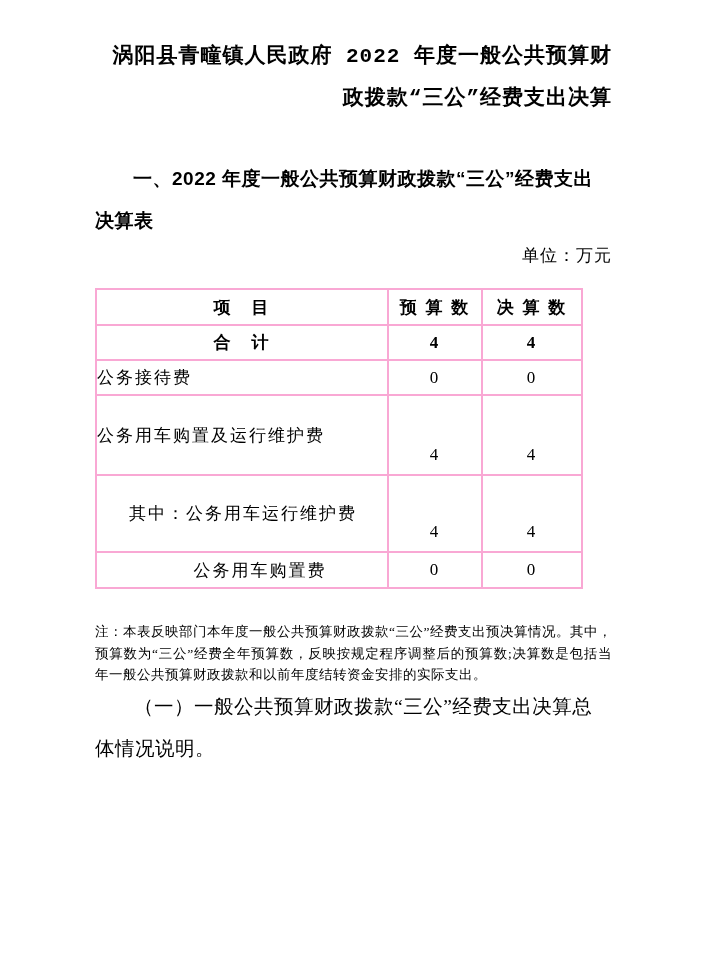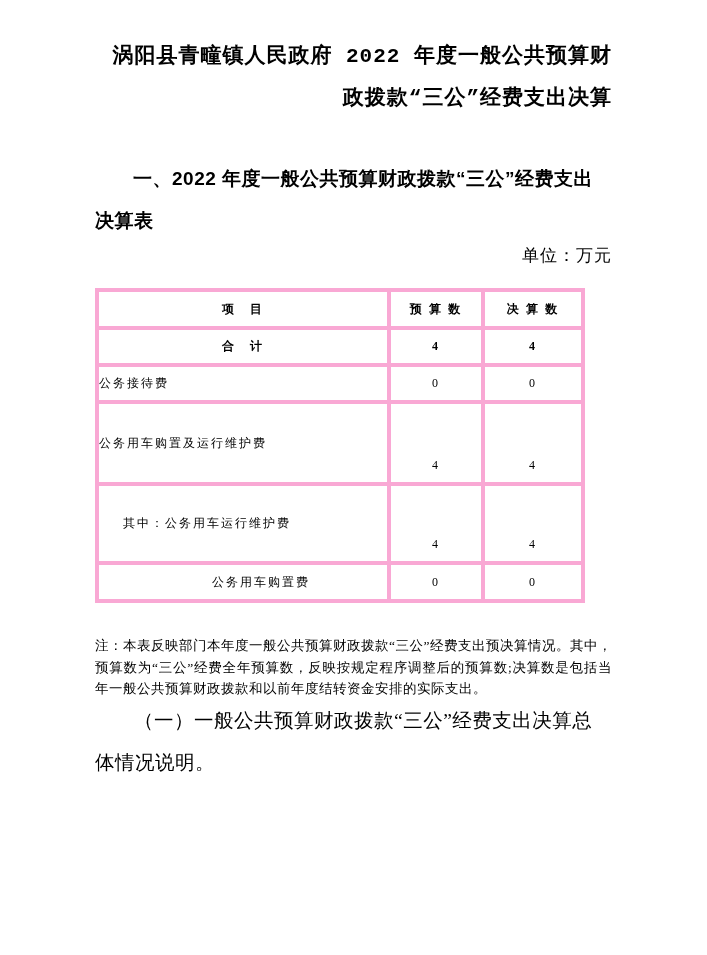--- a/index.html
+++ b/index.html
@@ -47,23 +47,23 @@
   }
   table.budget-table {
     border-collapse: collapse;
     table-layout: fixed;
     width: 486px;
   }
   .budget-table col.c1 { width: 292px; }
   .budget-table col.c2 { width: 94px; }
   .budget-table col.c3 { width: 100px; }
   .budget-table th, .budget-table td {
-    border: 4px solid #f9a8d4;
+    border: 2px solid #f9a8d4;
     padding: 0;
-    font-size: 12px;
+    font-size: 17px;
     letter-spacing: 2px;
     vertical-align: middle;
     overflow: hidden;
   }
   .budget-table th {
     height: 34px;
     text-align: center;
     font-family: "Liberation Sans", "DejaVu Sans", sans-serif;
     font-weight: bold;
   }
@@ -77,21 +77,21 @@
     text-align: center;
     padding-left: 0;
     font-family: "Liberation Sans", "DejaVu Sans", sans-serif;
   }
   tr.row-tall td { height: 69px; }
   tr.row-tall2 td { height: 66px; }
   tr.row-tall .c-num, tr.row-tall2 .c-num {
     vertical-align: bottom;
     padding-bottom: 9px;
   }
-  tr.row-subitem .c-label { padding-left: 24px; }
+  tr.row-subitem .c-label { padding-left: 32px; }
   tr.row-last td { height: 34px; }
   tr.row-last .c-label { text-align: center; padding-left: 36px; }
   .note {
     margin: 32px 0 0 0;
     font-size: 13.5px;
     line-height: 21.5px;
     text-align: justify;
     letter-spacing: 0.5px;
   }
   .sec2 { margin-top: 18px; }

